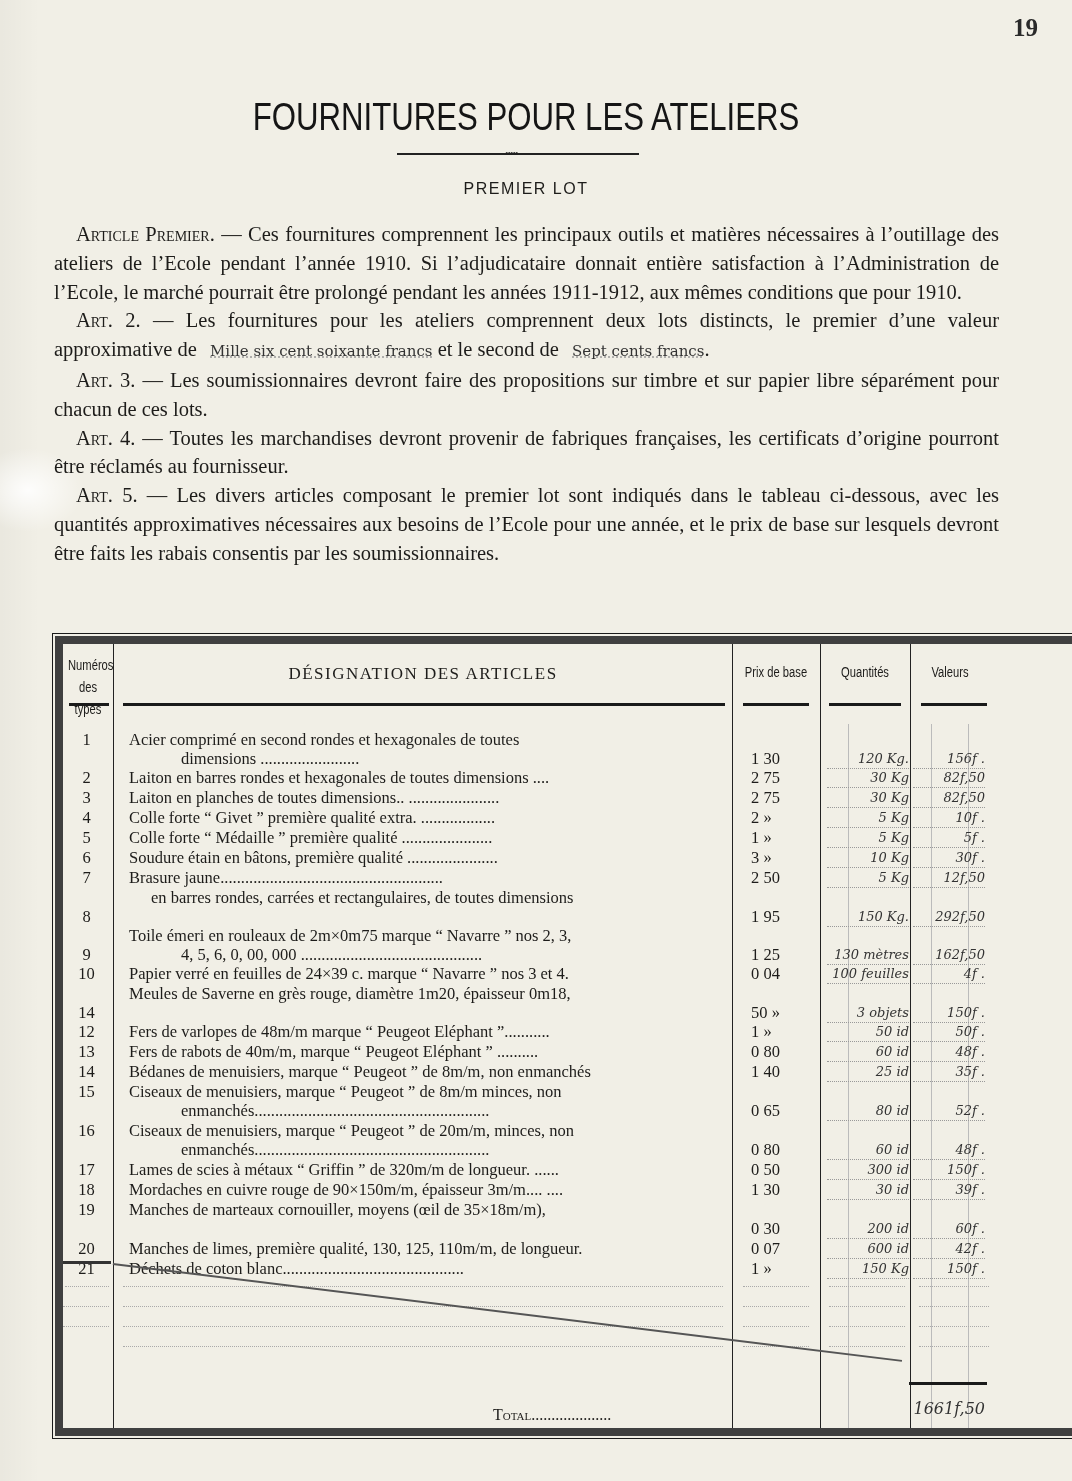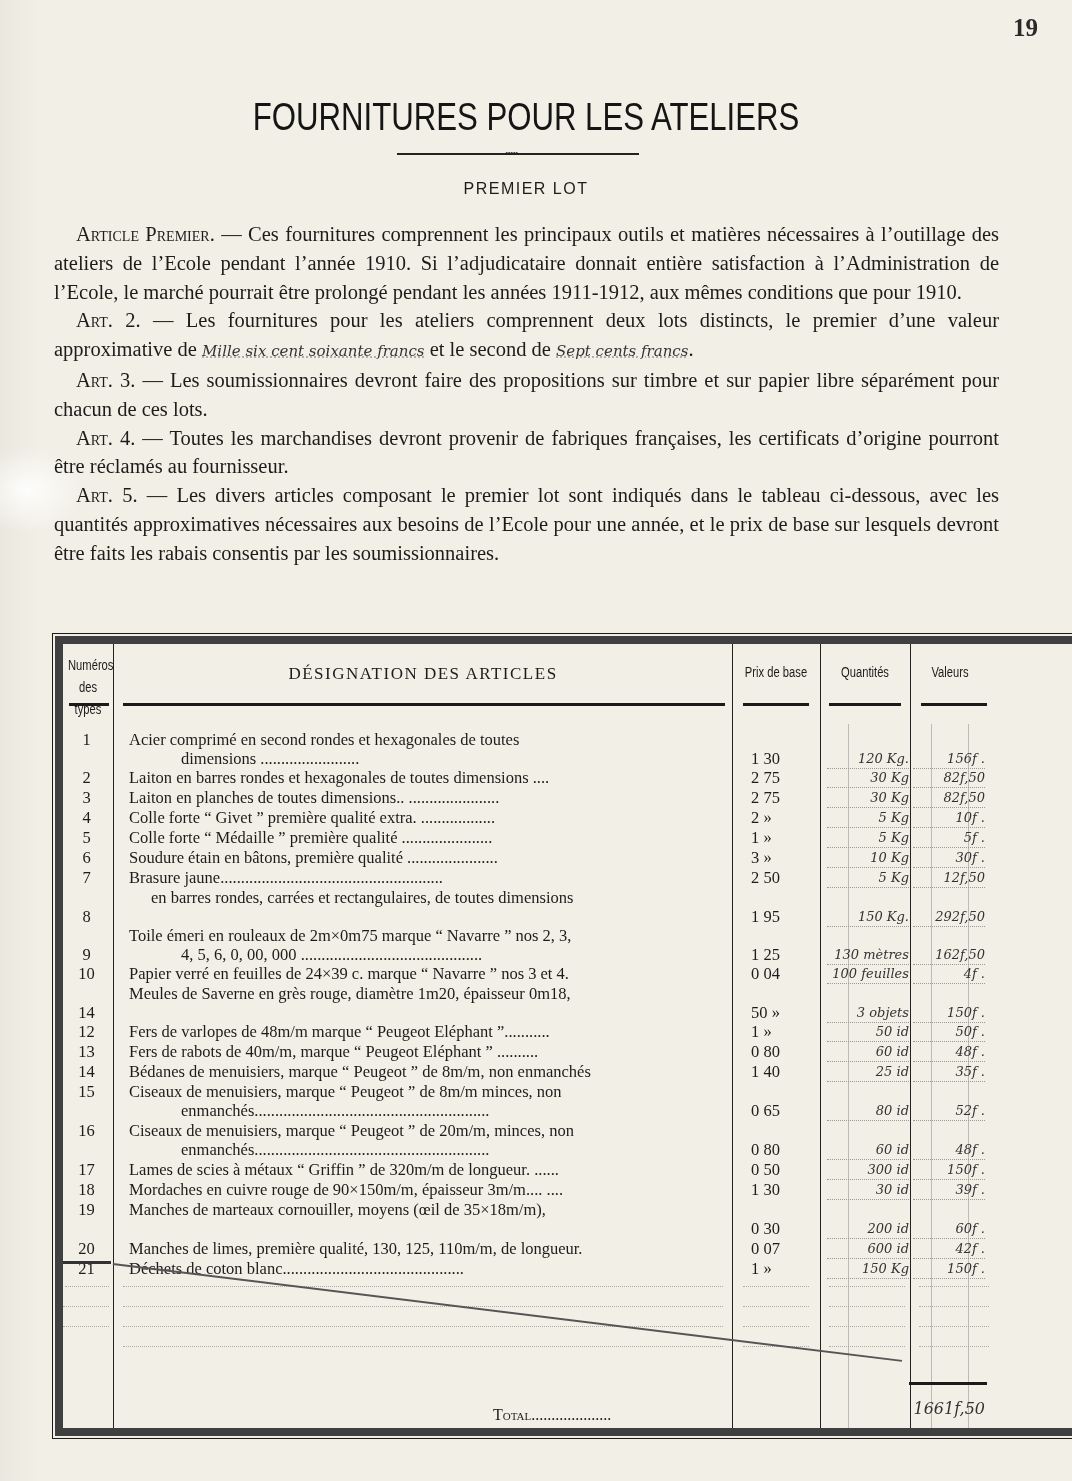--- a/index.html
+++ b/index.html
@@ -37,22 +37,23 @@
     position: absolute; left: 0; width: 1052px; top: 180px; text-align: center;
     font-family: "Liberation Sans", sans-serif; font-size: 16px; letter-spacing: 1.5px;
   }
   .articles {
     position: absolute; left: 54px; top: 220px; width: 945px;
     font-size: 20.5px; line-height: 28.8px; text-align: justify;
   }
   .articles p { margin: 0; text-indent: 22px; }
   .sc { font-variant: small-caps; }
   .hand {
-    font-family: "DejaVu Serif", serif; font-style: italic; font-size: 15px; color:#333;
+    font-family: "DejaVu Serif", serif; font-size: 15px; color:#333;
     text-decoration: underline dotted #999;
+    margin-left: 8px;
   }
   
   .tbl {
     position: absolute; left: 55px; top: 636px; width: 1072px; height: 800px;
     border: 8px solid #404040; box-sizing: border-box;
     outline: 1px solid #1a1a1a; outline-offset: 2px;
   }
   .vline { position: absolute; top: 0; bottom: 0; width: 1px; background: #222; }
   .vthin { position: absolute; top: 80px; bottom: 0; width: 1px; background: #bbb; }
   .hdr { position: absolute; top: 10px; text-align: center; font-family: "Liberation Sans", sans-serif; transform: scaleX(0.8); }

